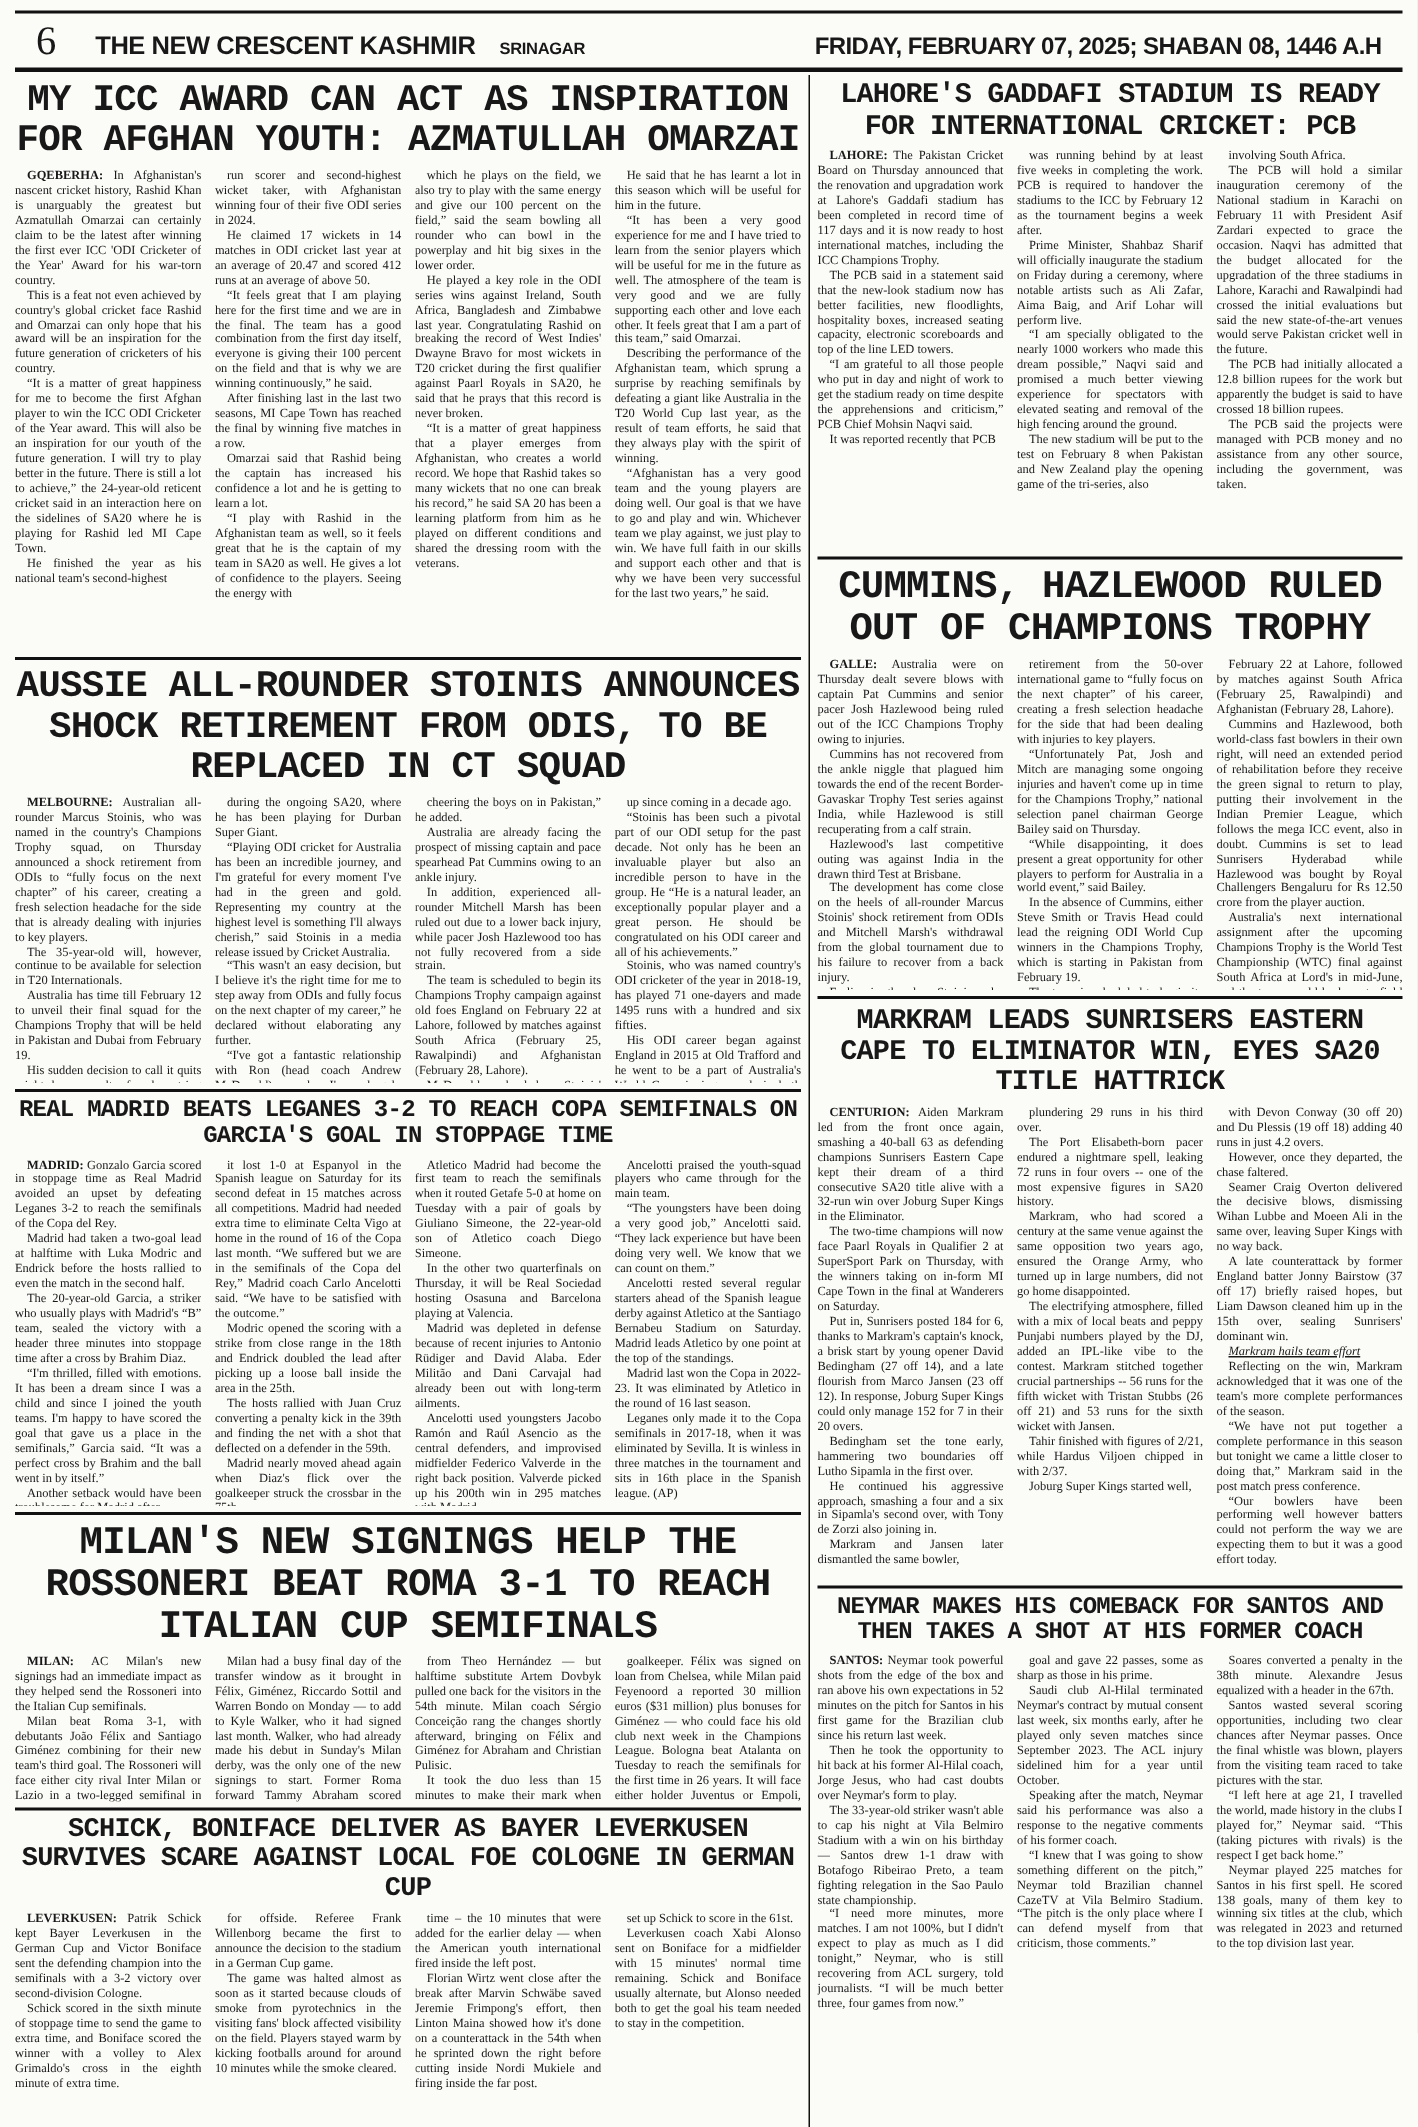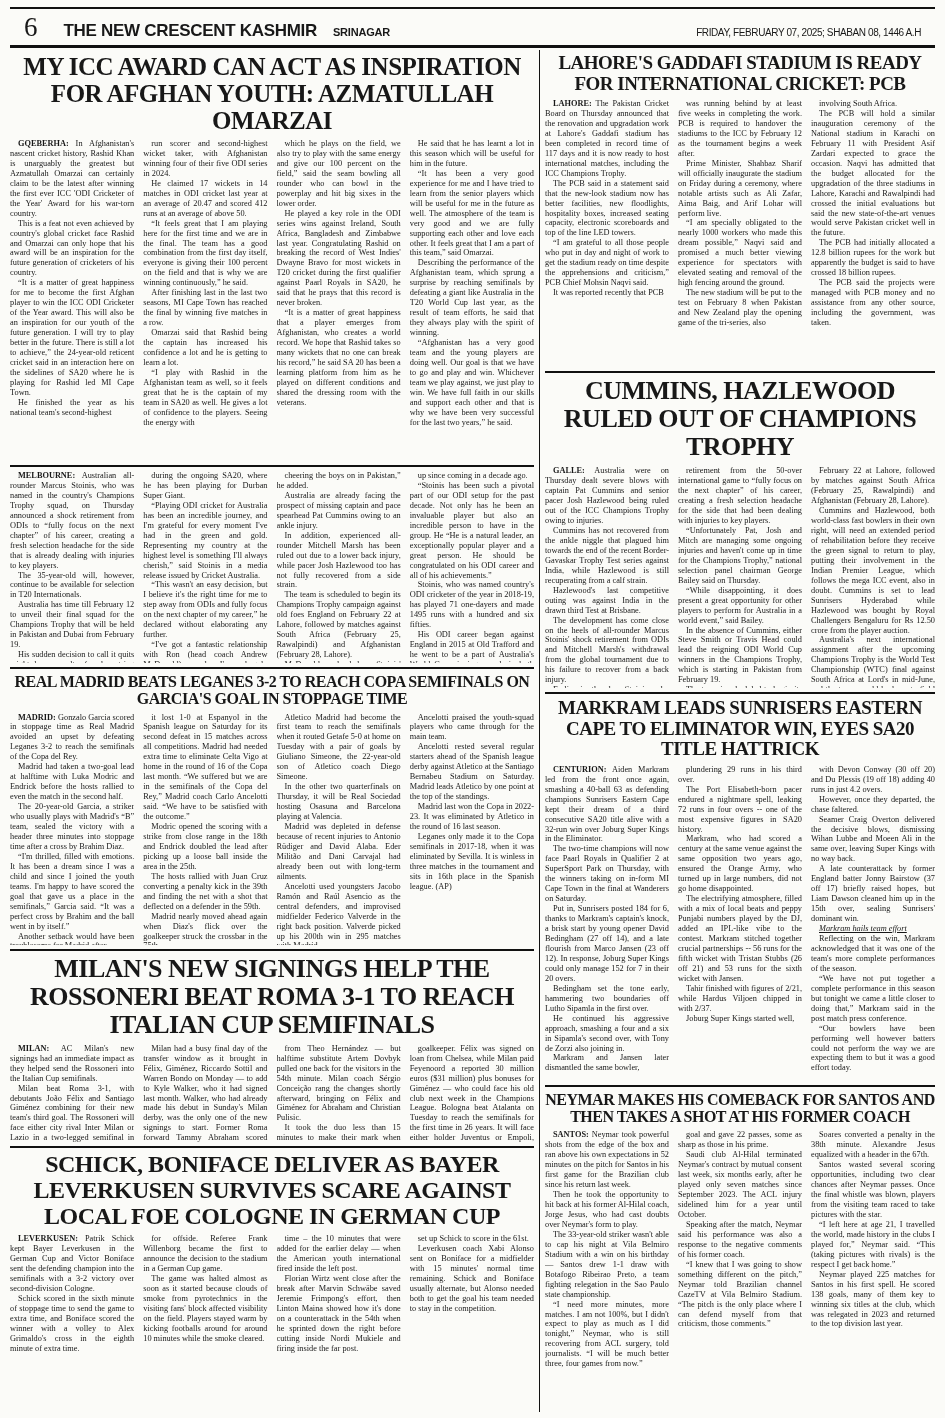--- a/index.html
+++ b/index.html
@@ -3,33 +3,33 @@
 <meta charset="utf-8">
 <style>
   html,body{margin:0;padding:0;background:#e8e8e4;}
   .page{position:relative;width:945px;height:1418px;margin:0 auto;background:#fbfbf8;color:#181818;
         font-family:"Liberation Serif",serif;overflow:hidden;box-sizing:border-box;}
   .toprule{height:2px;background:#111;margin:7px 10px 0 10px;}
   header.masthead{display:flex;align-items:baseline;padding:3px 14px 2px 14px;border-bottom:3px solid #111;margin:0 10px;}
   .pageno{font-size:27px;font-weight:normal;font-family:"Liberation Serif",serif;margin-right:26px;}
   .paper{font-family:"Liberation Sans",sans-serif;font-weight:bold;font-size:17px;letter-spacing:-0.3px;}
   .city{font-family:Liberation Sans, sans-serif;font-weight:bold;font-size:11px;margin-left:16px;letter-spacing:-0.2px;}
-  .dateline{font-family:"Liberation Sans",sans-serif;font-weight:normal;font-size:10px;margin-left:auto;letter-spacing:-0.4px;}
+  .dateline{font-family:"Liberation Sans",sans-serif;font-weight:bold;font-size:16px;margin-left:auto;letter-spacing:-0.4px;}
   .content{display:flex;padding:2px 10px 0 10px;}
   section.leftcol{width:524px;}
   .vrule{width:1px;background:#111;margin:0 5px;}
   section.rightcol{flex:1;}
   .hdiv{height:2px;background:#111;margin:4px 0;}
-  h1.hl{margin:3px 0 5px 0;text-align:center;font-family:Liberation Serif, serif;font-weight:bold;
+  h1.hl{margin:3px 0 5px 0;text-align:center;font-family:Liberation Mono, monospace;font-weight:bold;
         letter-spacing:-0.5px;line-height:1.08;}
   .hl-a{font-size:25px;}  
   .hl-b{font-size:19px;}  
   .hl-c{font-size:26px;}  
   .hl-d{font-size:16px;}  
-  .hl-e{font-size:24px;}  
+  .hl-e{font-size:18px;}  
   .body{display:flex;gap:9px;overflow:hidden;}
   .body .col{flex:1;min-width:0;font-size:8.3px;line-height:1.2;text-align:justify;overflow:hidden;}
   .body .col p{margin:0;text-indent:8px;}
   .body .col p strong{font-weight:bold;}
   p.subhead{margin:0;font-style:italic;text-decoration:underline;font-size:8.3px;line-height:1.2;}
 </style>
 </head>
 <body>
 
 <div class="page">
@@ -73,20 +73,21 @@
               <p>“It has been a very good experience for me and I have tried to learn from the senior players which will be useful for me in the future as well. The atmosphere of the team is very good and we are fully supporting each other and love each other. It feels great that I am a part of this team,” said Omarzai.</p>
               <p>Describing the performance of the Afghanistan team, which sprung a surprise by reaching semifinals by defeating a giant like Australia in the T20 World Cup last year, as the result of team efforts, he said that they always play with the spirit of winning.</p>
               <p>“Afghanistan has a very good team and the young players are doing well. Our goal is that we have to go and play and win. Whichever team we play against, we just play to win. We have full faith in our skills and support each other and that is why we have been very successful for the last two years,” he said.</p>
             </div>
         </div>
       </article>
 
       <div class="hdiv"></div>
 
       <article>
+        <h1 class="hl hl-a">AUSSIE ALL-ROUNDER STOINIS ANNOUNCES SHOCK RETIREMENT FROM ODIS, TO BE REPLACED IN CT SQUAD</h1>
         <div class="body" style="height:192px">
           <div class="col">
               <p><strong>MELBOURNE:</strong> Australian all-rounder Marcus Stoinis, who was named in the country's Champions Trophy squad, on Thursday announced a shock retirement from ODIs to “fully focus on the next chapter” of his career, creating a fresh selection headache for the side that is already dealing with injuries to key players.</p>
               <p>The 35-year-old will, however, continue to be available for selection in T20 Internationals.</p>
               <p>Australia has time till February 12 to unveil their final squad for the Champions Trophy that will be held in Pakistan and Dubai from February 19.</p>
               <p>His sudden decision to call it quits might be a result of a hamstring injury that he sustained</p>
             </div>
           <div class="col">
               <p>during the ongoing SA20, where he has been playing for Durban Super Giant.</p>
               <p>“Playing ODI cricket for Australia has been an incredible journey, and I'm grateful for every moment I've had in the green and gold. Representing my country at the highest level is something I'll always cherish,” said Stoinis in a media release issued by Cricket Australia.</p>
@@ -128,20 +129,21 @@
               <p>Madrid nearly moved ahead again when Diaz's flick over the goalkeeper struck the crossbar in the 75th.</p>
             </div>
           <div class="col">
               <p>Atletico Madrid had become the first team to reach the semifinals when it routed Getafe 5-0 at home on Tuesday with a pair of goals by Giuliano Simeone, the 22-year-old son of Atletico coach Diego Simeone.</p>
               <p>In the other two quarterfinals on Thursday, it will be Real Sociedad hosting Osasuna and Barcelona playing at Valencia.</p>
               <p>Madrid was depleted in defense because of recent injuries to Antonio Rüdiger and David Alaba. Eder Militão and Dani Carvajal had already been out with long-term ailments.</p>
               <p>Ancelotti used youngsters Jacobo Ramón and Raúl Asencio as the central defenders, and improvised midfielder Federico Valverde in the right back position. Valverde picked up his 200th win in 295 matches with Madrid.</p>
             </div>
           <div class="col">
               <p>Ancelotti praised the youth-squad players who came through for the main team.</p>
+              <p>“The youngsters have been doing a very good job,” Ancelotti said. “They lack experience but have been doing very well. We know that we can count on them.”</p>
               <p>Ancelotti rested several regular starters ahead of the Spanish league derby against Atletico at the Santiago Bernabeu Stadium on Saturday. Madrid leads Atletico by one point at the top of the standings.</p>
               <p>Madrid last won the Copa in 2022-23. It was eliminated by Atletico in the round of 16 last season.</p>
               <p>Leganes only made it to the Copa semifinals in 2017-18, when it was eliminated by Sevilla. It is winless in three matches in the tournament and sits in 16th place in the Spanish league. (AP)</p>
             </div>
         </div>
       </article>
 
       <div class="hdiv"></div>
 
       <article>

